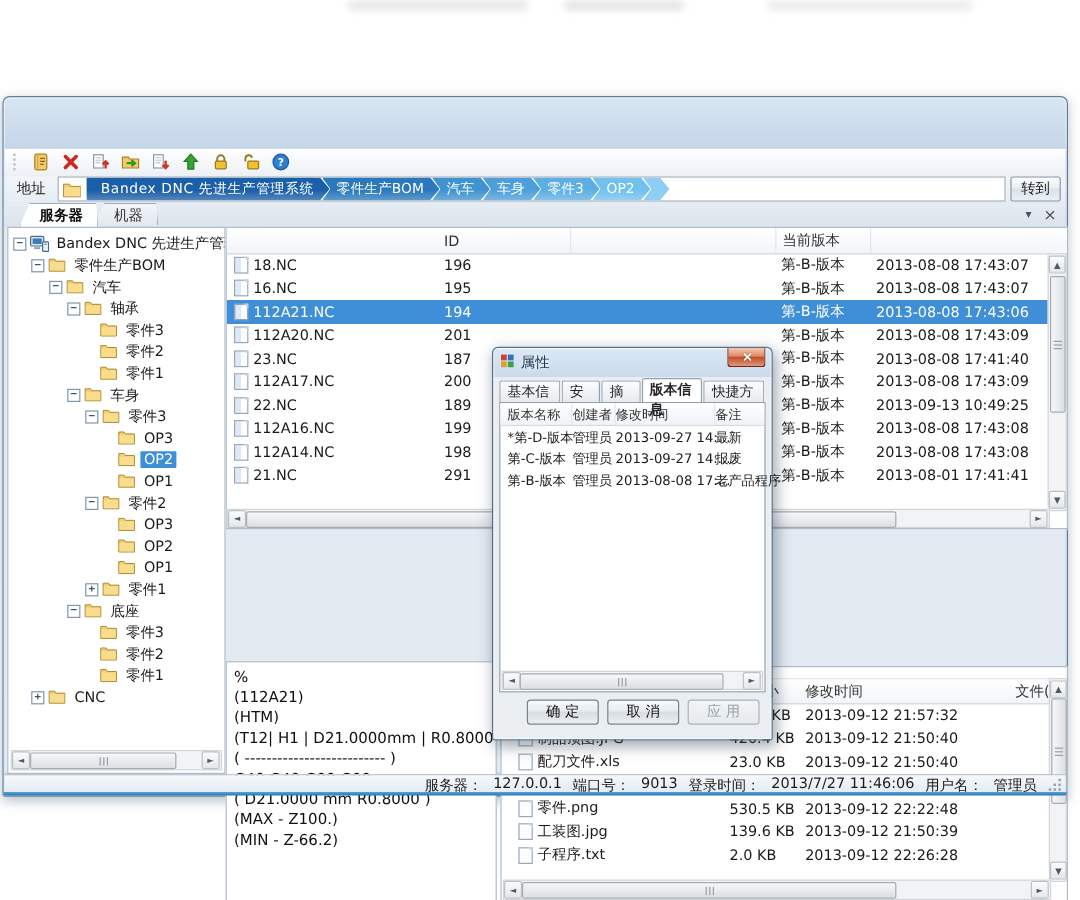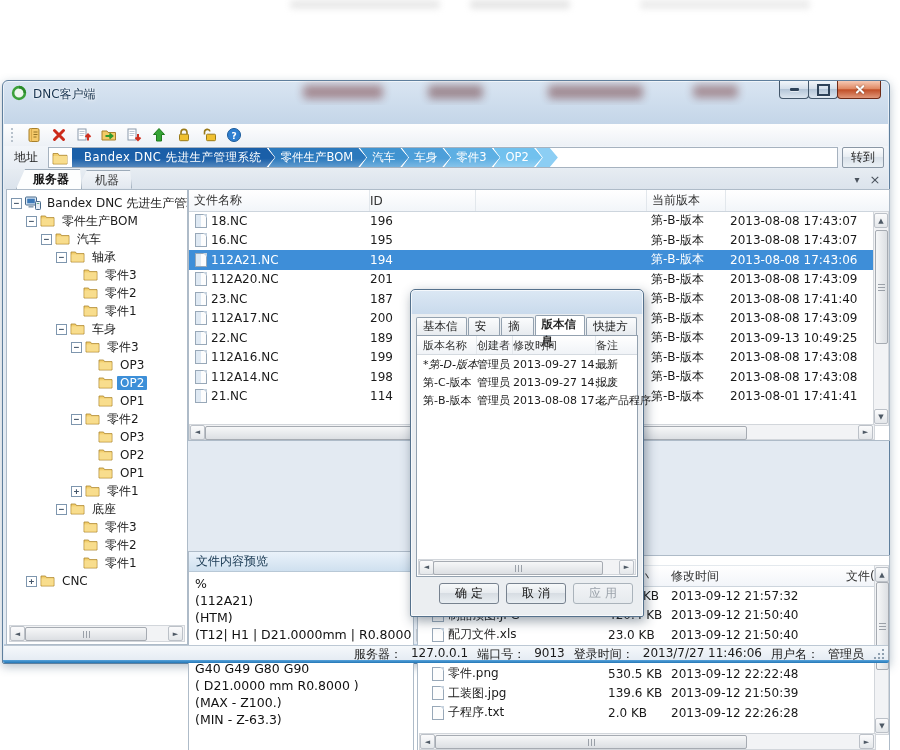--- a/index.html
+++ b/index.html
@@ -144,43 +144,20 @@
 </style>
 </head>
 <body>
 
 <div class="artifact" style="left:290px;top:0;width:150px;height:9px;background:#e9e9e9"></div>
 <div class="artifact" style="left:470px;top:0;width:100px;height:9px;background:#e6e6e6"></div>
 <div class="artifact" style="left:640px;top:0;width:170px;height:9px;background:#ececec"></div>
 
 <div class="window">
 
-  <div class="titlebar">
-    <div class="glass-blob" style="left:300px;top:4px;width:80px;height:14px;background:#6d2424"></div>
-    <div class="glass-blob" style="left:425px;top:4px;width:55px;height:14px;background:#5e2020"></div>
-    <div class="glass-blob" style="left:545px;top:4px;width:95px;height:14px;background:#642222"></div>
-    <div class="glass-blob" style="left:690px;top:4px;width:45px;height:13px;background:#6d2a2a"></div>
-    <span class="app-icon"><svg width="16" height="16" viewBox="0 0 16 16">
-          <circle cx="8" cy="8" r="7.2" fill="#eef6ee"></circle>
-          <path d="M8 .8A7.2 7.2 0 1 0 15.2 8 7.2 7.2 0 0 0 8 .8zm0 2.6A4.6 4.6 0 1 1 3.4 8 4.6 4.6 0 0 1 8 3.4z" fill="#3ba03b"></path>
-          <path d="M8 .8A7.2 7.2 0 0 1 15.2 8h-2.6A4.6 4.6 0 0 0 8 3.4z" fill="#2a8a2a"></path>
-        </svg></span>
-    <span class="title-text">DNC客户端</span>
-    <div class="win-controls">
-      <div class="wbtn">
-          <span class="glyph-min"></span>
-        </div>
-      <div class="wbtn">
-          <span class="glyph-max"></span>
-        </div>
-      <div class="wbtn close">
-          <span class="glyph-x"></span>
-        </div>
-    </div>
-  </div>
 
   <div class="toolbar" id="toolbar">
       <div class="tool-btn">
         <svg width="16" height="16">
           <rect x="3" y="1.5" width="10" height="13" rx="1.5" fill="#f5c96a" stroke="#a8802a"></rect>
           <path d="M5.5 1.5v13" stroke="#d8a84a"></path>
           <path d="M7.5 5h4M7.5 7.5h4M7.5 10h3" stroke="#8a6a20" stroke-width="0.9"></path>
         </svg>
       </div>
       <div class="tool-btn">
@@ -247,21 +224,21 @@
           <div class="crumb" style="background: linear-gradient(rgb(77, 159, 217) 0%, rgb(77, 159, 217) 55%, rgba(255, 255, 255, 0.25)) rgb(77, 159, 217);">车身</div>
           <div class="crumb" style="background: linear-gradient(rgb(93, 175, 227) 0%, rgb(93, 175, 227) 55%, rgba(255, 255, 255, 0.25)) rgb(93, 175, 227);">零件3</div>
           <div class="crumb" style="background: linear-gradient(rgb(113, 193, 238) 0%, rgb(113, 193, 238) 55%, rgba(255, 255, 255, 0.25)) rgb(113, 193, 238);">OP2</div>
           <div class="crumb tail" style="background-color: rgb(140, 206, 244);"></div>
         </div>
     </div>
     <div class="go-btn">转到</div>
   </div>
 
   <div class="tabstrip">
-    <div id="ptabs" style="display:flex;align-items:center;height:100%">
+    <div id="ptabs" style="display:flex;align-items:flex-start;height:100%">
         <div class="ptab act">服务器</div>
         <div class="ptab">机器</div>
       </div>
     <span class="strip-ctl" style="right:24px">▾</span>
     <span class="strip-ctl" style="right:6px;font-size:13px">×</span>
   </div>
 
   <div class="workspace">
 
     <div class="tree-panel">
@@ -450,21 +427,20 @@
         <span class="sb-arr">◄</span>
         <div class="thumb-h" style="left:15px;width:120px">
             <span class="gripv"></span>
           </div>
         <span class="sb-arr" style="position:absolute;right:1px">►</span>
       </div>
     </div>
 
     <div class="list-panel">
       <div class="list-header">
-        <span class="hc" style="left:0;width:175px">文件名称</span>
         <span class="hc" style="left:176px;width:105px">ID</span>
         <span class="hc" style="left:457px;width:73px;border-left:1px solid #e2e7ec">当前版本</span>
       </div>
       <div class="list-body" id="file-rows">
           <div class="lrow">
             <span class="c cn">
               <span class="picon nc"></span>
               <span>18.NC</span>
             </span>
             <span class="c ci">196</span>
@@ -541,21 +517,21 @@
             </span>
             <span class="c ci">198</span>
             <span class="c cv">第-B-版本</span>
             <span class="c cd">2013-08-08 17:43:08</span>
           </div>
           <div class="lrow">
             <span class="c cn">
               <span class="picon nc"></span>
               <span>21.NC</span>
             </span>
-            <span class="c ci">114</span>
+            <span class="c ci">291</span>
             <span class="c cv">第-B-版本</span>
             <span class="c cd">2013-08-01 17:41:41</span>
           </div>
         </div>
       <div class="scroll-v" style="top:21px;right:0;bottom:14px">
         <span class="sb-arr v" style="top:1px">▲</span>
         <div class="thumb-v" style="top:18px;height:112px">
             <span class="griph"></span>
           </div>
         <span class="sb-arr v" style="bottom:1px">▼</span>
@@ -563,31 +539,30 @@
       <div class="scroll-h" style="left:0;right:14px;bottom:0;height:14px">
         <span class="sb-arr">◄</span>
         <div class="thumb-h" style="left:15px;width:540px">
             <span class="gripv"></span>
           </div>
         <span class="sb-arr" style="position:absolute;right:1px">►</span>
       </div>
     </div>
 
     <div class="preview-panel">
-      <div class="preview-header">文件内容预览</div>
       <div class="preview-body" id="preview-lines">
           <div class="pline">%</div>
           <div class="pline">(112A21)</div>
           <div class="pline">(HTM)</div>
           <div class="pline">(T12| H1 | D21.0000mm | R0.8000 |)</div>
           <div class="pline">( -------------------------- )</div>
           <div class="pline">G40 G49 G80 G90</div>
           <div class="pline">( D21.0000 mm R0.8000 )</div>
           <div class="pline">(MAX - Z100.)</div>
-          <div class="pline">(MIN - Z-63.3)</div>
+          <div class="pline">(MIN - Z-66.2)</div>
         </div>
     </div>
 
     <div class="attach-panel">
       <div class="attach-header">
         <span class="ahc" style="left:207px">大小</span>
         <span class="ahc" style="left:253px">修改时间</span>
         <span class="ahc" style="left:428px">文件(&amp;I</span>
       </div>
       <div class="attach-body" id="attach-rows">
@@ -655,37 +630,49 @@
       <div class="scroll-h" style="left:1px;right:13px;bottom:1px;height:15px">
         <span class="sb-arr">◄</span>
         <div class="thumb-h" style="left:15px;width:310px">
             <span class="gripv"></span>
           </div>
         <span class="sb-arr" style="position:absolute;right:1px">►</span>
       </div>
     </div>
 
     <div class="dialog">
+      <div class="dlg-title">
+        <span class="dlg-icon"><svg width="12" height="12" viewBox="0 0 12 12">
+              <rect x="0.5" y="0.5" width="4.8" height="4.8" fill="#d04030"></rect>
+              <rect x="6.2" y="0.5" width="4.8" height="4.8" fill="#3070c0"></rect>
+              <rect x="0.5" y="6.2" width="4.8" height="4.8" fill="#e0a030"></rect>
+              <rect x="6.2" y="6.2" width="4.8" height="4.8" fill="#40a040"></rect>
+            </svg></span>
+        <span class="dlg-title-text">属性</span>
+        <div class="dlg-close">
+            <span class="glyph-x"></span>
+          </div>
+      </div>
       <div class="dlg-tabs" id="dtabs">
           <div class="dtab">基本信息</div>
           <div class="dtab">安全</div>
           <div class="dtab">摘要</div>
           <div class="dtab act">版本信息</div>
           <div class="dtab">快捷方式</div>
         </div>
       <div class="dlg-list">
         <div class="dlg-list-header">
           <span class="dc" style="left:4px;width:53px">版本名称</span>
           <span class="dc" style="left:58px;width:35px">创建者</span>
           <span class="dc" style="left:94px;width:82px">修改时间</span>
           <span class="dc" style="left:177px;width:42px;border-right:none">备注</span>
         </div>
         <div id="drows" style="position:absolute;left:0;top:19px;right:0">
             <div class="drow">
-              <span class="dv" style="left: 6px; font-style: italic;">*第-D-版本</span>
+              <span class="dv" style="left: 6px;">*第-D-版本</span>
               <span class="dv" style="left: 60px;">管理员</span>
               <span class="dv" style="left: 96px;">2013-09-27 14:...</span>
               <span class="dv" style="left: 179px;">最新</span>
             </div>
             <div class="drow">
               <span class="dv" style="left: 6px;">第-C-版本</span>
               <span class="dv" style="left: 60px;">管理员</span>
               <span class="dv" style="left: 96px;">2013-09-27 14:...</span>
               <span class="dv" style="left: 179px;">报废</span>
             </div>

